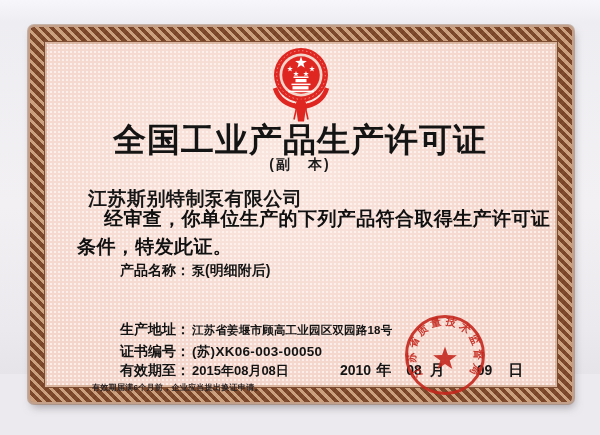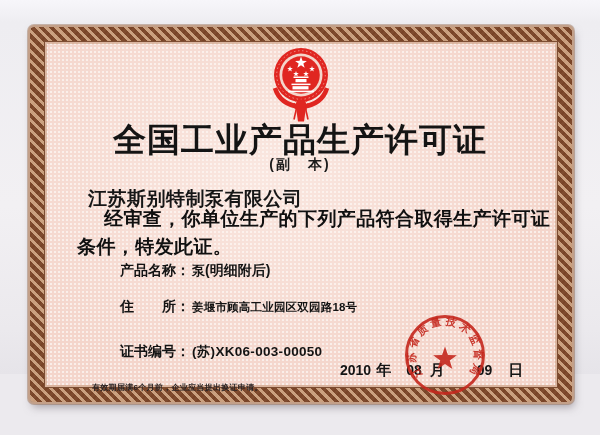--- a/index.html
+++ b/index.html
@@ -121,31 +121,35 @@
 
   <div class="stmt stmt1">经审查，你单位生产的下列产品符合取得生产许可证</div>
   <div class="stmt stmt2">条件，特发此证。</div>
 
   <div class="row row-product">
     <span class="flabel">产品名称：</span>
     <span class="fvalue">泵</span>
     <span class="fnote">(明细附后)</span>
   </div>
 
-  <div class="row row-address">
-    <span class="flabel">住　　所：</span>
-    <span class="fvalue">姜堰市顾高工业园区双园路18号</span>
+
+  <div class="row row-prodaddr">
+    <span class="flabel">生产地址：</span>
+    <span class="fvalue">江苏省姜堰市顾高工业园区双园路18号</span>
   </div>
-
 
   <div class="row row-certno">
     <span class="flabel">证书编号：</span>
     <span class="fvalue">(苏)XK06-003-00050</span>
   </div>
 
+  <div class="row row-valid">
+    <span class="flabel">有效期至：</span>
+    <span class="fvalue">2015年08月08日</span>
+  </div>
 
   <div class="footnote">有效期届满6个月前，企业应当提出换证申请。</div>
 
   <div class="dateline">
     <span class="d-num">2010</span>
     <span class="d-unit gap-a">年</span>
     <span class="d-num gap-b">08</span>
     <span class="d-unit gap-c">月</span>
     <span class="d-num gap-d">09</span>
     <span class="d-unit gap-e">日</span>

